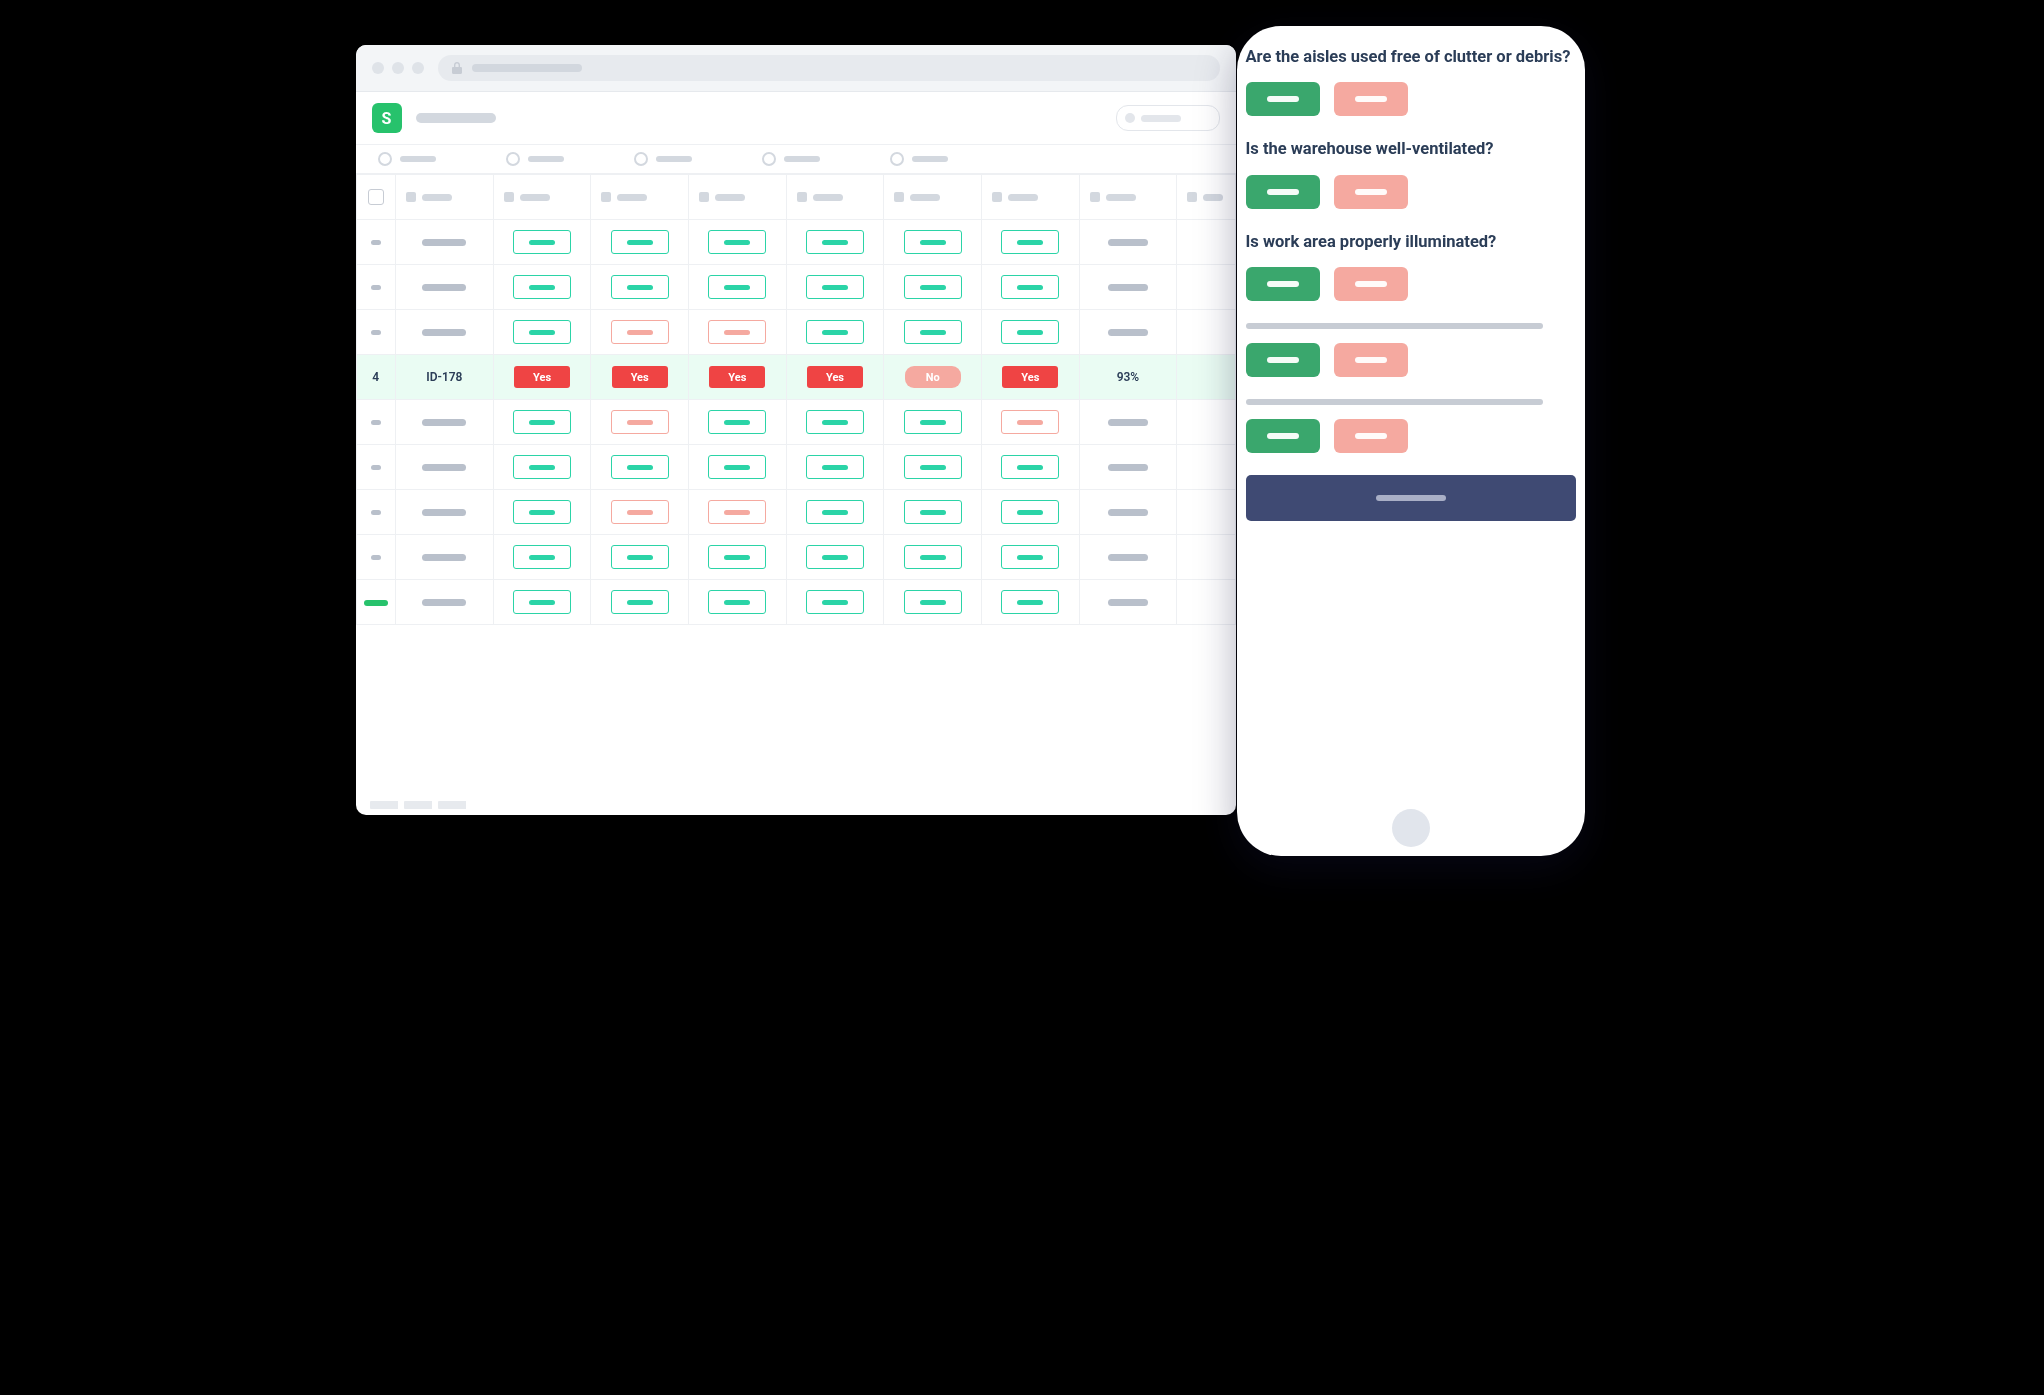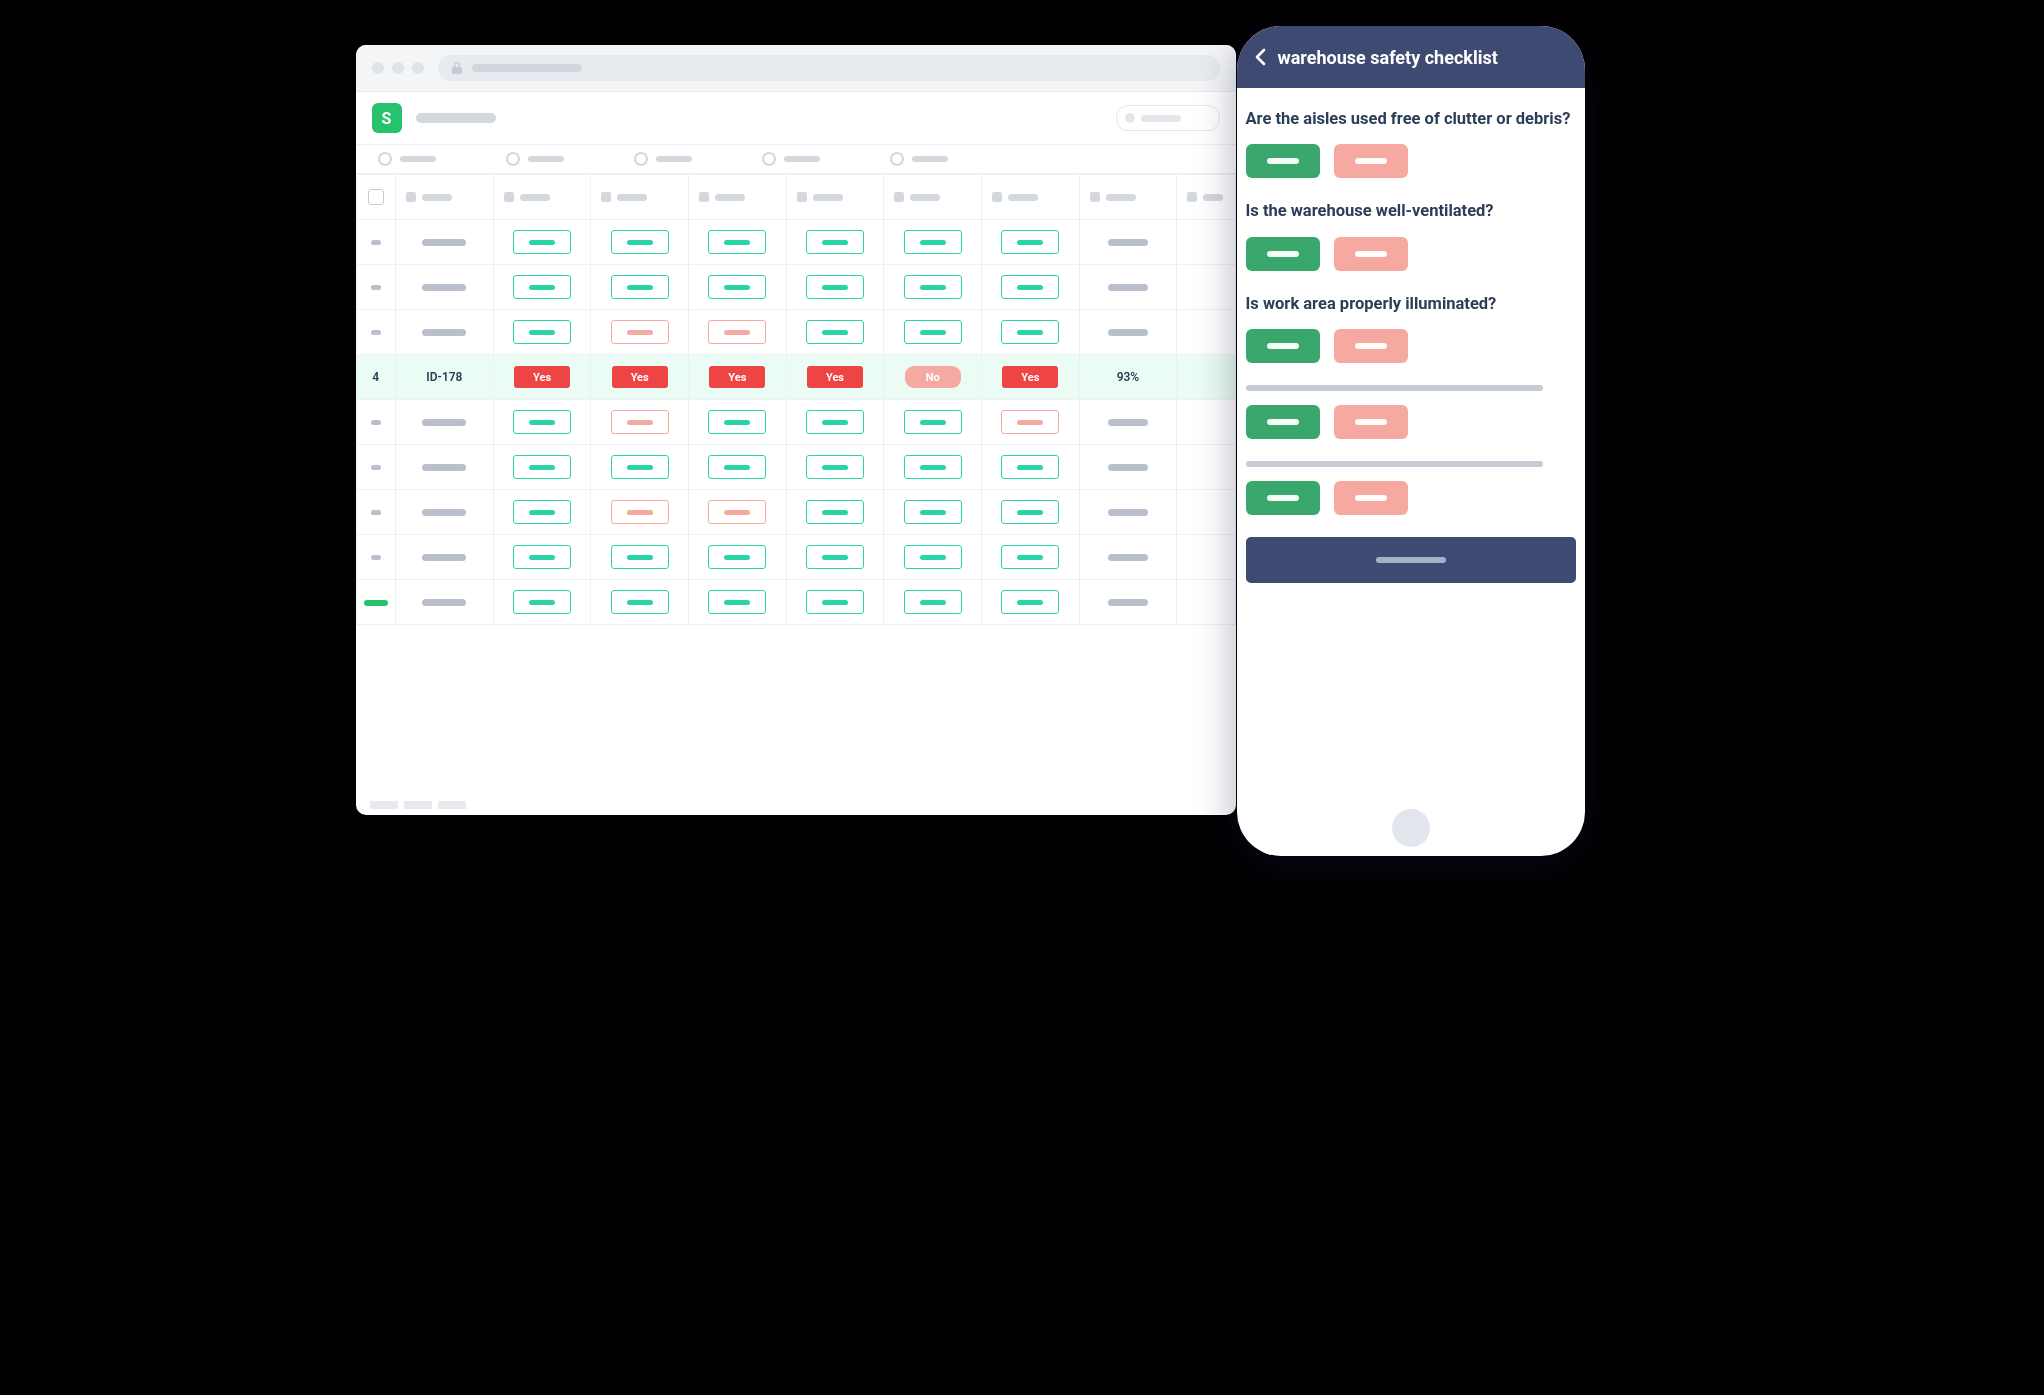--- a/index.html
+++ b/index.html
@@ -634,26 +634,20 @@
 
     <div class="status-bar">
       <div class="status-seg"></div>
         <div class="status-seg"></div>
         <div class="status-seg"></div>
     </div>
   </div>
 
   <div class="phone-glow"></div>
   <div class="phone">
-    <div class="phone-header">
-      <svg class="back-chevron" viewBox="0 0 11 18" fill="none" stroke="currentColor" stroke-width="2.6" stroke-linecap="round" stroke-linejoin="round">
-        <polyline points="9,2 2,9 9,16"></polyline>
-      </svg>
-      <span>warehouse safety checklist</span>
-    </div>
     <div class="phone-body" id="phone-body">
         <div class="q-block">
           <p class="q-text">Are the aisles used free of clutter or debris?</p>
           <div class="btn-row">
             <div class="btn yes">
               <span class="bar"></span>
             </div>
             <div class="btn no">
               <span class="bar"></span>
             </div>

